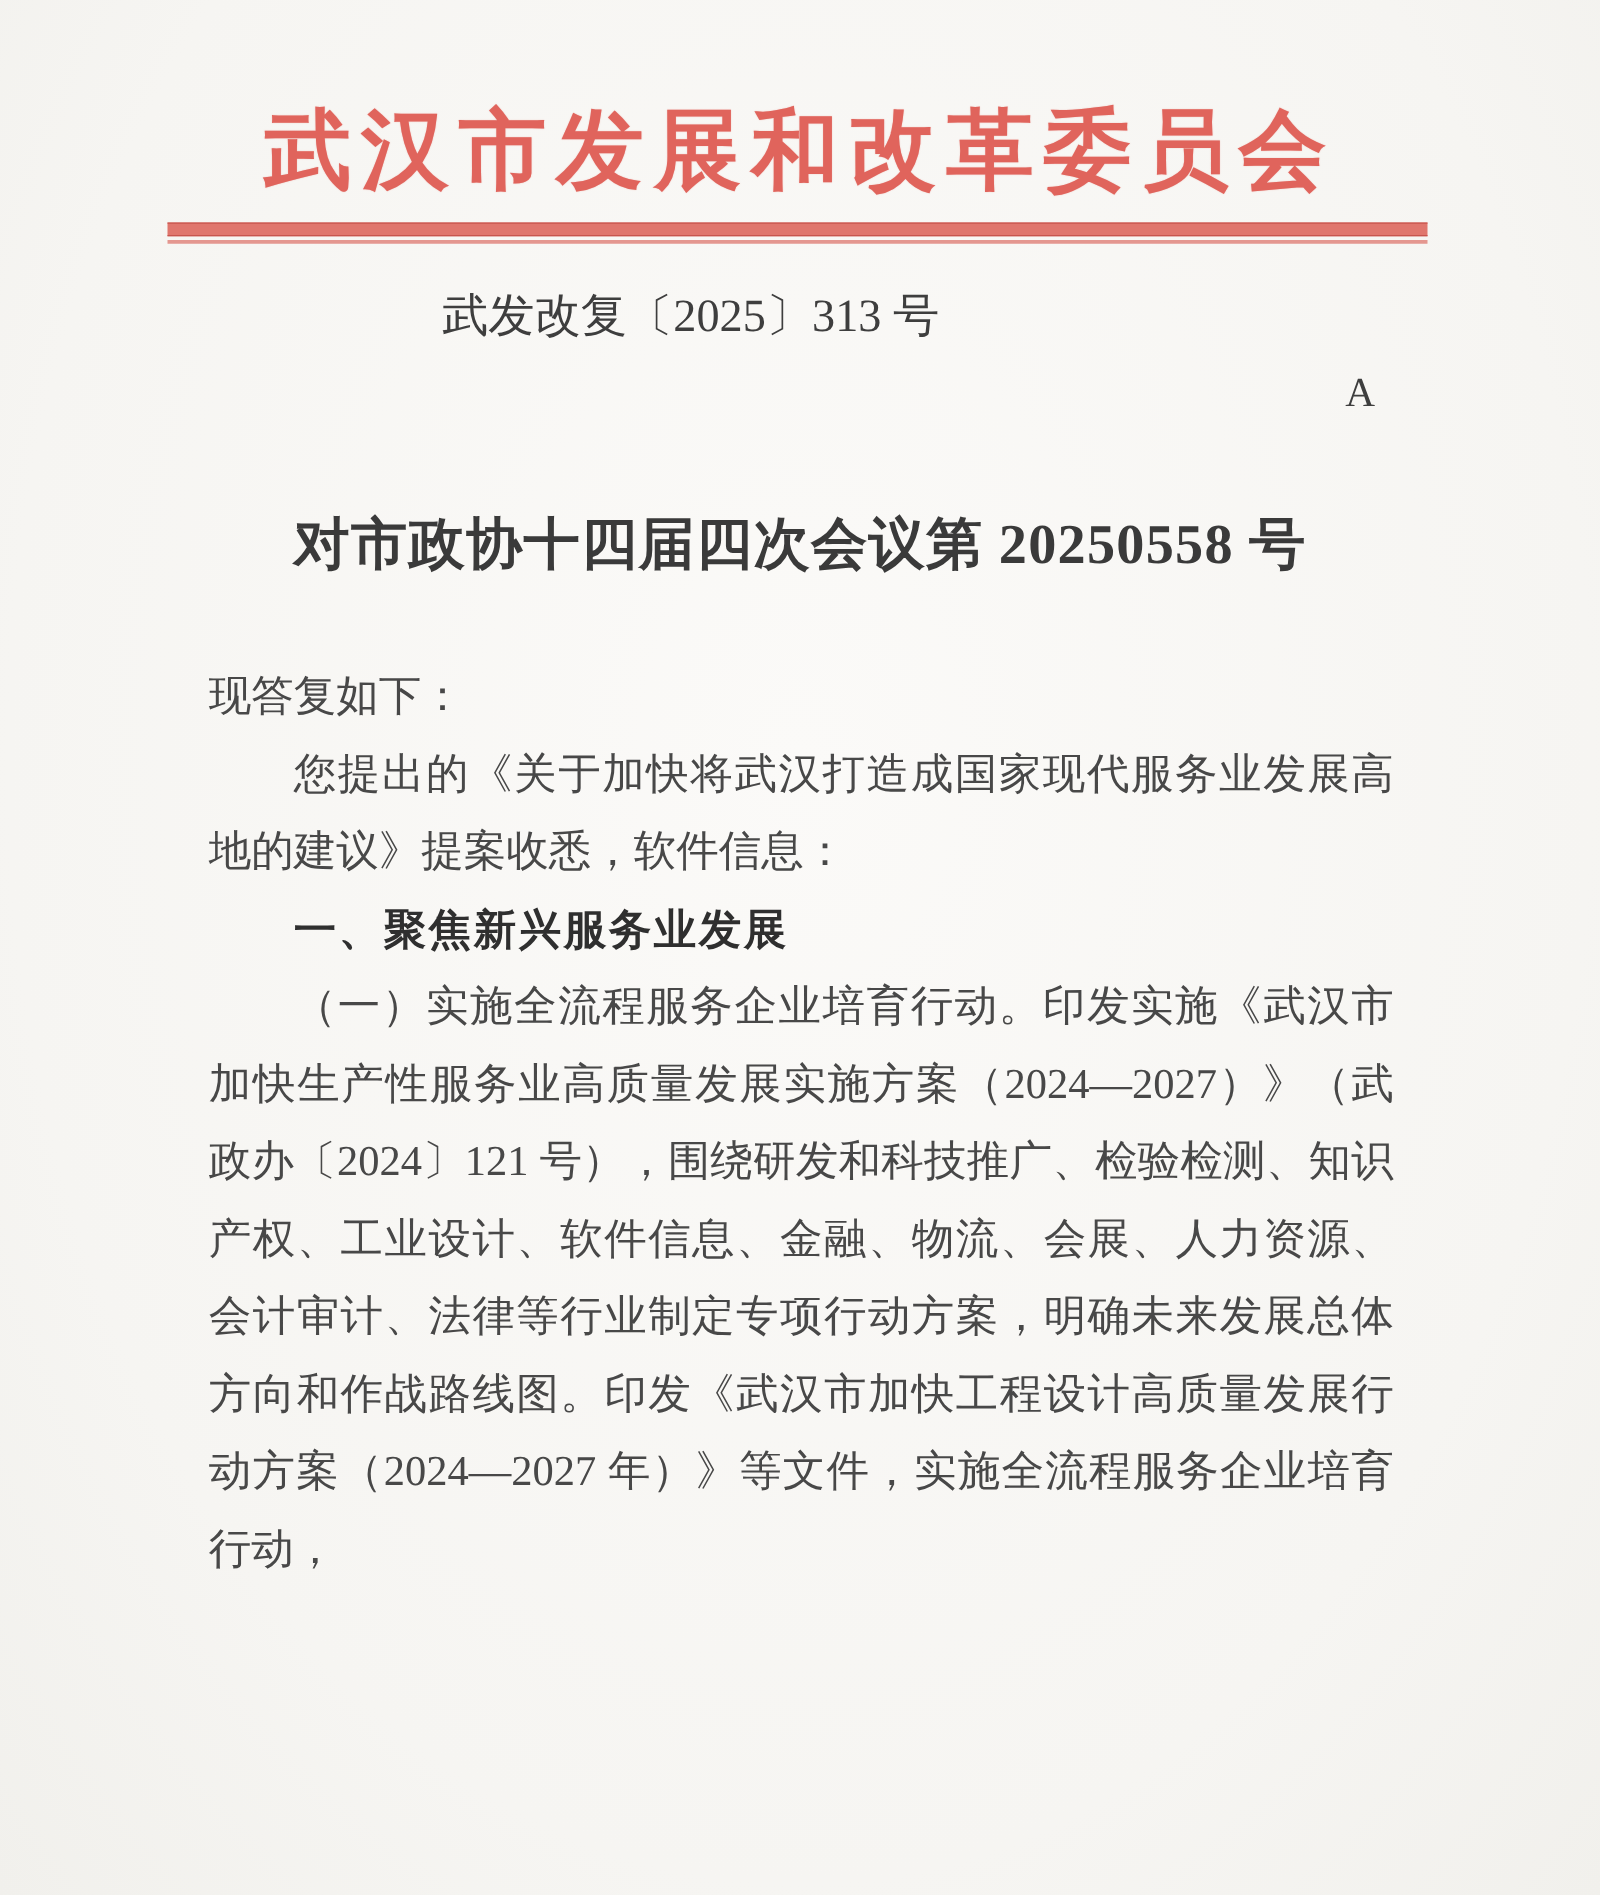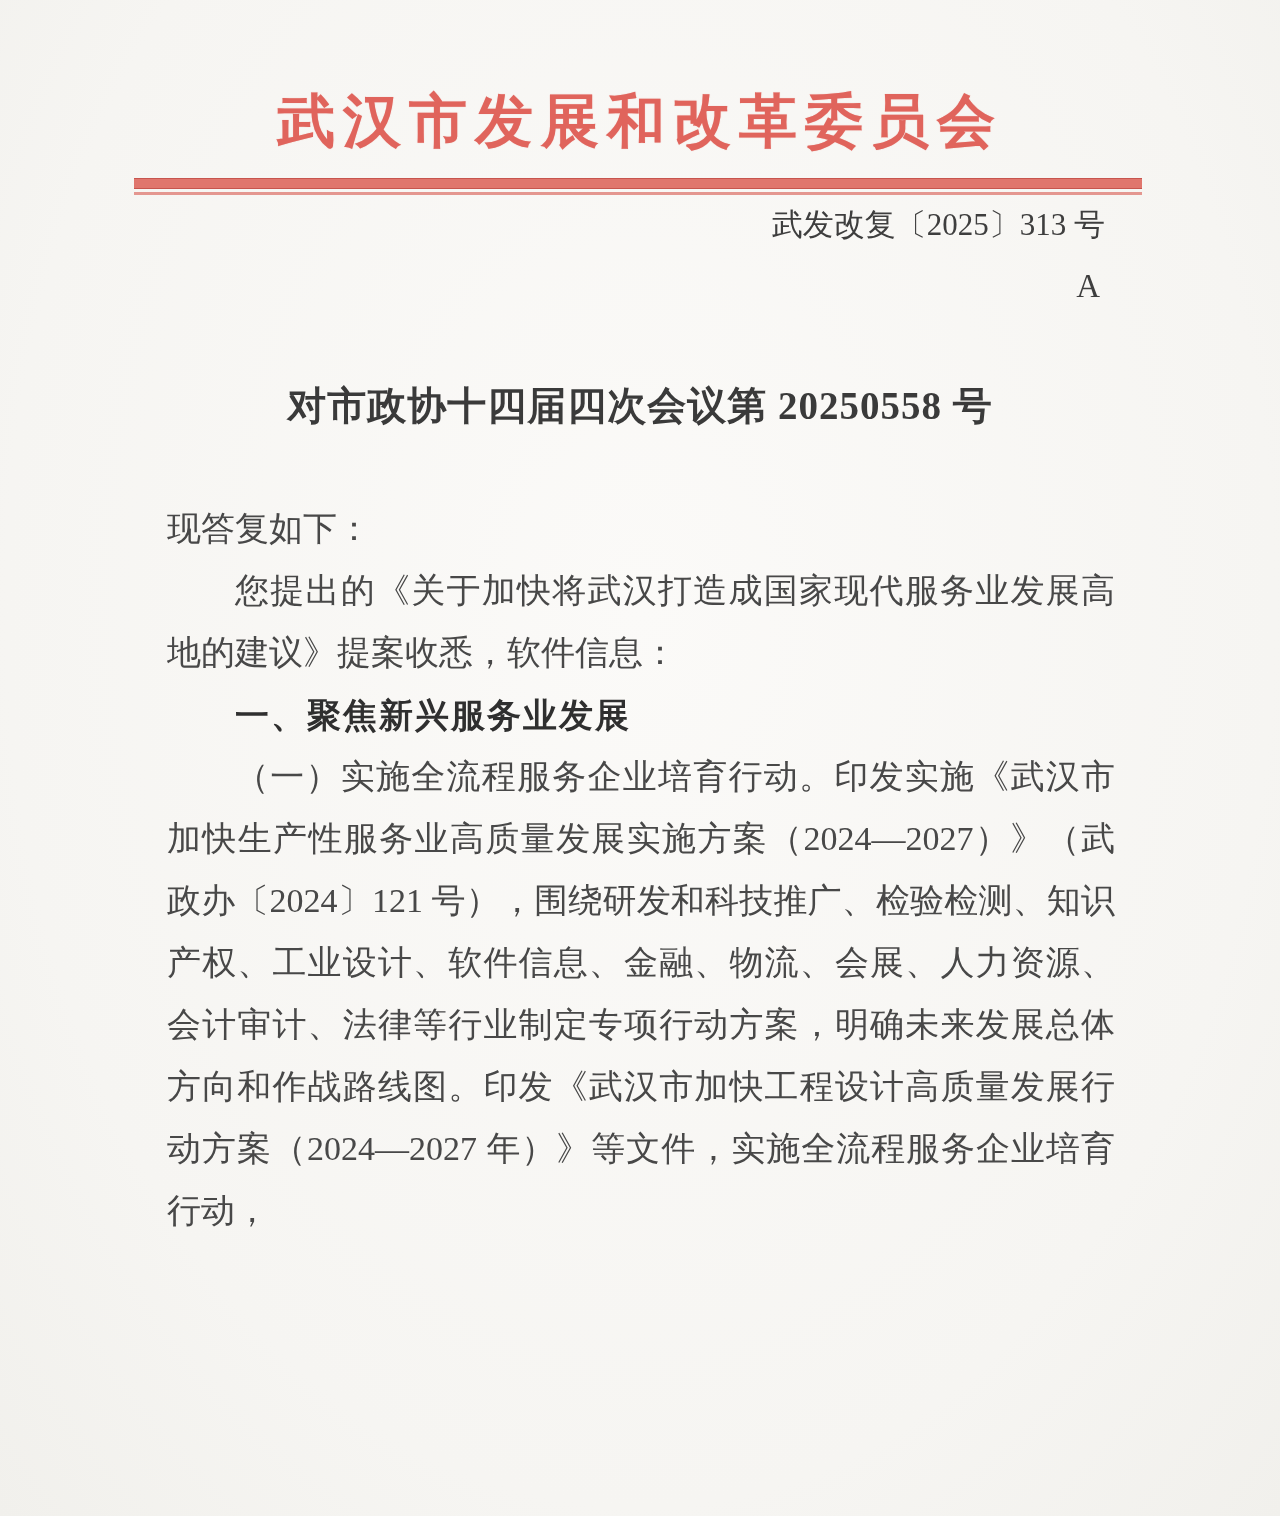--- a/index.html
+++ b/index.html
@@ -16,21 +16,21 @@
     background-image: radial-gradient(ellipse at 50% 40%, #fbfaf8 0%, #f6f5f2 70%, #f1f0ec 100%);
     overflow: hidden;
     font-family: "Liberation Serif", "DejaVu Serif", serif;
     color: #474747;
     box-sizing: border-box;
     padding-top: 84px;
   }
   
   .agency {
     text-align: center;
-    font-size: 58px;
+    font-size: 70px;
     line-height: 76px;
     font-weight: 700;
     letter-spacing: 8px;
     color: #e0645c;
     text-shadow: 0 0 1px rgba(224,100,92,0.45);
     white-space: nowrap;
   }
   .rule-wrap {
     margin: 18px 138px 0 134px;
   }
@@ -39,40 +39,40 @@
     background: #e0766d;
     border-top: 1px solid #c7554e;
     border-bottom: 1px solid #c7554e;
   }
   .rule-thin {
     height: 3px;
     margin-top: 3px;
     background: #e49790;
   }
   .docnum {
-    margin-top: 11px;
+    margin-top: 40px;
     padding-right: 175px;
-    text-align: right;
-    font-size: 31px;
+    text-align: center;
+    font-size: 37px;
     line-height: 38px;
     color: #3e3e3e;
   }
   .copy-mark {
     margin-top: 24px;
     padding-right: 180px;
     text-align: right;
     font-size: 33px;
     line-height: 36px;
     color: #3e3e3e;
   }
   
   .title {
     margin: 72px 0 0 0;
     text-align: center;
-    font-size: 39px;
+    font-size: 45px;
     line-height: 60px;
     font-weight: 700;
     color: #3a3a3a;
     letter-spacing: 1px;
   }
   .title .title-line { display: block; }
   
   .doc-body {
     margin: 62px 0 0 167px;
     width: 948px;

